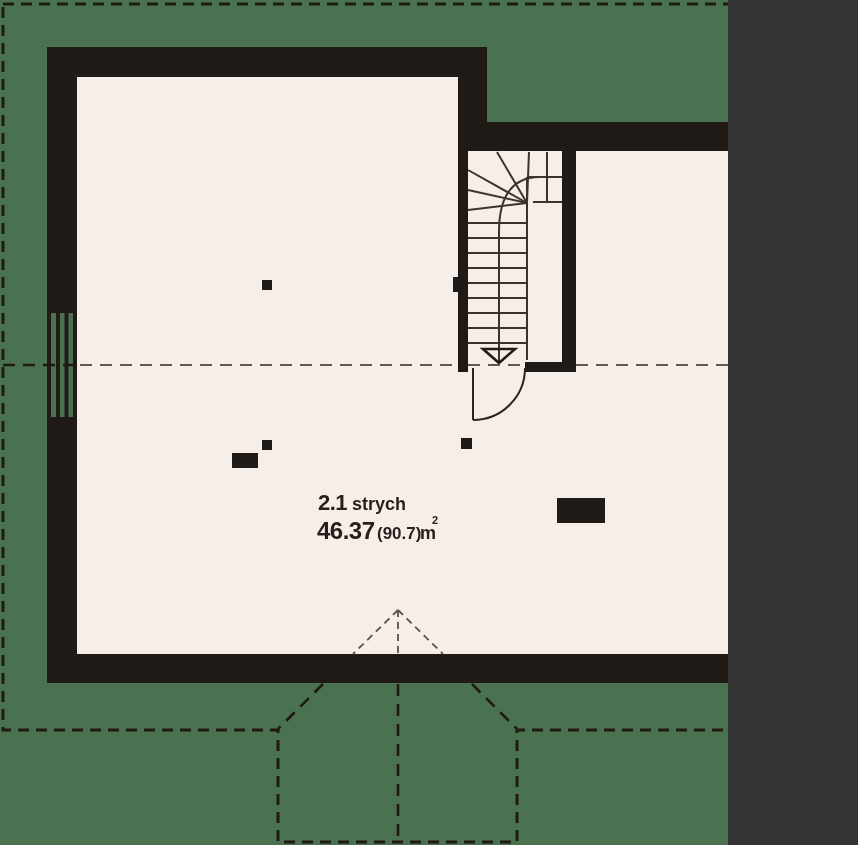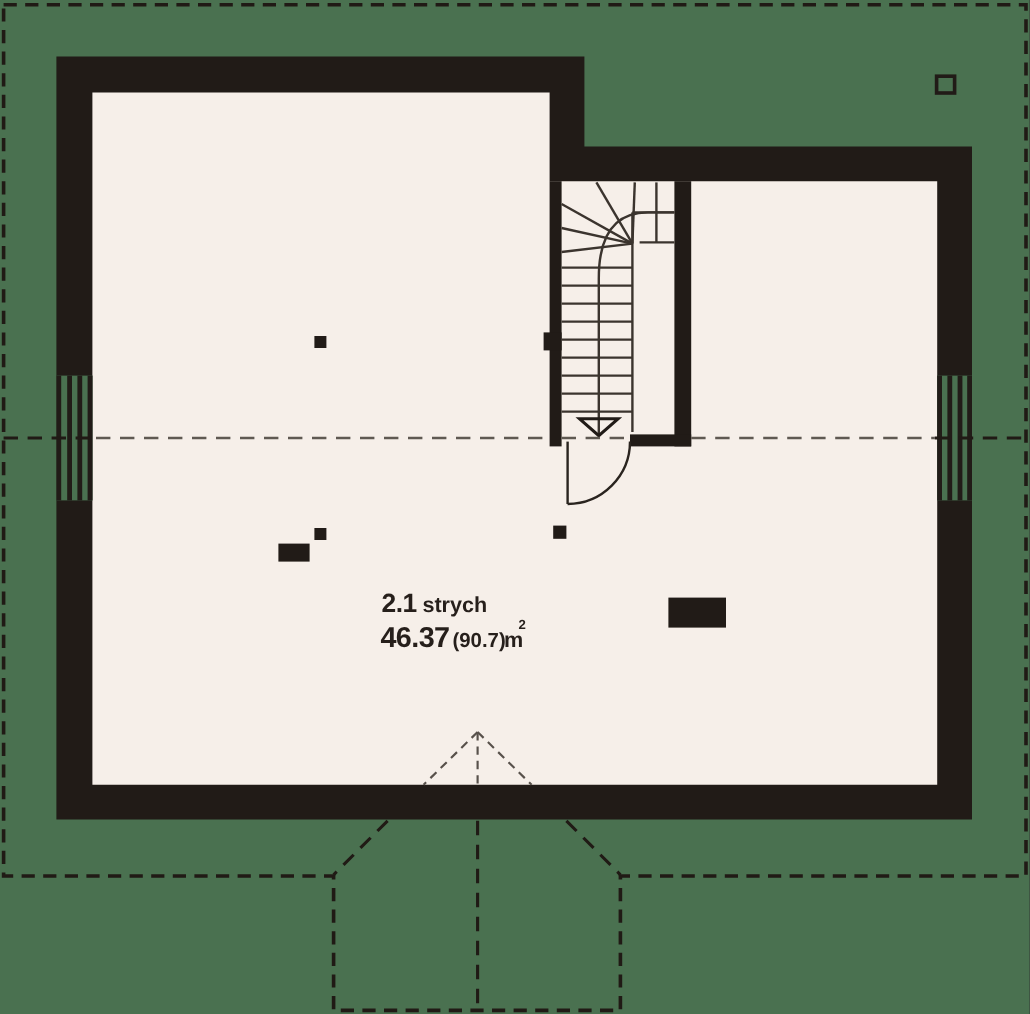--- a/index.html
+++ b/index.html
@@ -1,18 +1,18 @@
 <!DOCTYPE html>
 <html style="--background: #4a7150; --floor: #f6efe9; --wall: #211b17; --dash_dark: #201a15; --dash_gray: #5f5952; --gable_gray: #58514b; --stair_line: #3b342e; --text: #261f1b;"><head>
 <meta charset="utf-8">
 <style>
   html,body{margin:0;padding:0;background:#333;}
   .stage{
     position:relative;
-    width:858px;height:845px;
+    width:728px;height:845px;
     background:var(--background,#4a7150);
     overflow:hidden;
     font-family:"Liberation Sans",sans-serif;
   }
   svg{display:block}
   .wall{fill:var(--wall,#211b17);}
   .floor{fill:var(--floor,#f6efe9);}
   .bg{fill:var(--background,#4a7150);}
   .eaves{stroke:var(--dash_dark,#201a15);stroke-width:3;fill:none;stroke-dasharray:11 7;}
   .knee-dark{stroke:var(--dash_dark,#201a15);stroke-width:2.6;fill:none;stroke-dasharray:12 8;}

